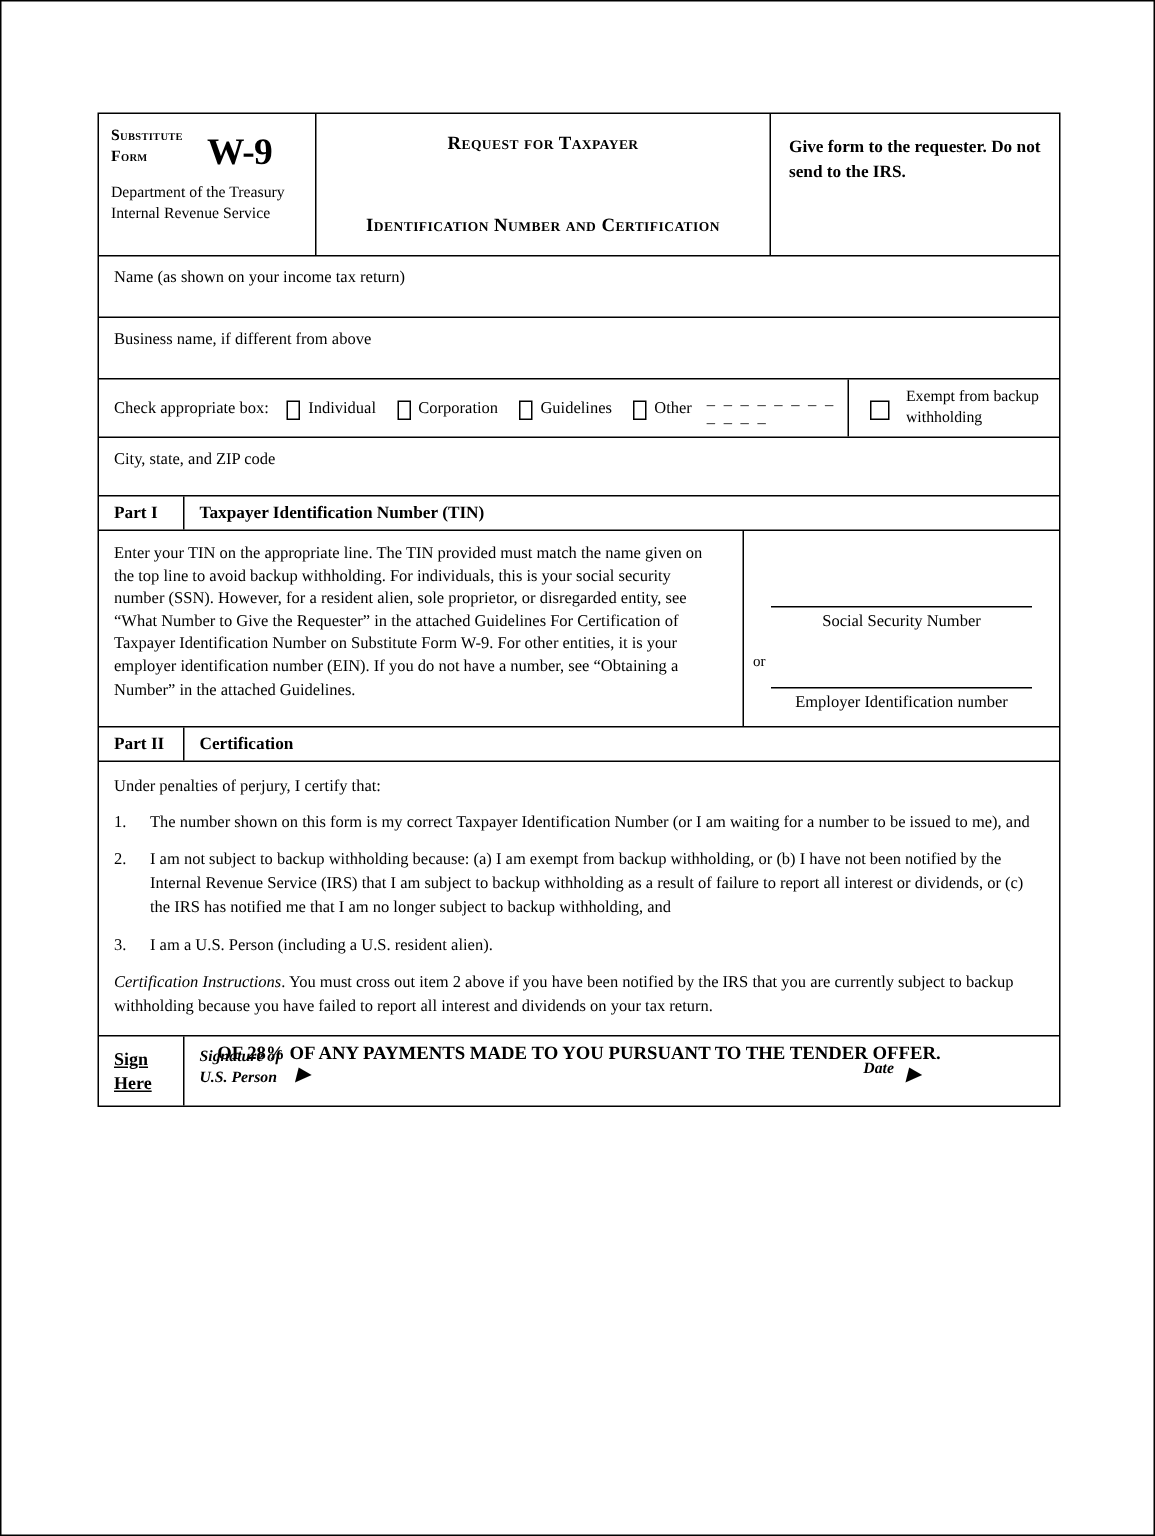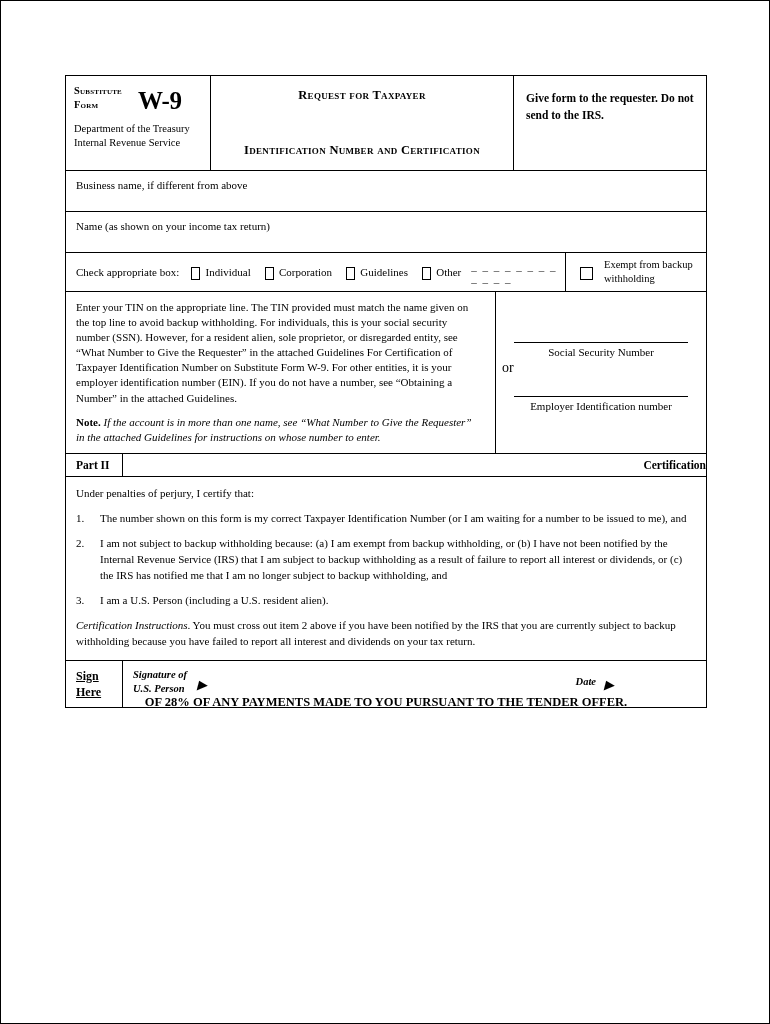--- a/index.html
+++ b/index.html
@@ -38,21 +38,21 @@
 
   
   .hdr-left {
     width: 145px;
     box-sizing: border-box;
     border-right: 1.5px solid #000;
     padding: 8px 6px 6px 8px;
   }
   .hdr-sub {
     display: flex;
-    align-items: center;
+    align-items: flex-end;
   }
   .hdr-sub-words {
     font-size: 10.5px;
     line-height: 1.35;
     letter-spacing: .2px;
     font-variant: small-caps;
     font-weight: bold;
     width: 56px;
   }
   .hdr-w9 {
@@ -192,22 +192,22 @@
     margin: 0 6px;
   }
   .tin-cap {
     text-align: center;
     font-size: 11px;
     padding-top: 3px;
   }
   .or-word {
     position: absolute;
     left: 6px;
-    top: 68px;
-    font-size: 14px;
+    top: 82px;
+    font-size: 10px;
   }
   .tin-sp { height: 14px; }
 
   
   .cert-body {
     padding: 9px 12px 10px 10px;
     font-size: 11px;
     width: 100%;
     box-sizing: border-box;
     line-height: 1.45;
@@ -303,25 +303,25 @@
         </div>
       </div>
       <div class="hdr-mid">
         <div class="hdr-mid-l1">Request for Taxpayer</div>
         <div class="hdr-mid-l2">Identification Number and Certification</div>
       </div>
       <div class="hdr-right">Give form to the requester.  Do not send to the IRS.</div>
     </div>
 
     <div class="row">
+      <div class="lbl-row r-name">Name (as shown on your income tax return)</div>
+    </div>
+
+    <div class="row">
       <div class="lbl-row r-biz">Business name, if different from above</div>
-    </div>
-
-    <div class="row">
-      <div class="lbl-row r-name">Name (as shown on your income tax return)</div>
     </div>
 
     <div class="row">
       <div class="check-left">
         <span class="chk-label">Check appropriate box:</span>
 
         <span class="chkbox"></span>
         <span class="chk-item">Individual</span>
 
         <span class="chkbox"></span>
@@ -336,43 +336,48 @@
       </div>
       <div class="check-right">
         <span class="chkbox"></span>
         <span style="margin-left:6px;">
           <span>Exempt from backup</span><br>
           <span>withholding</span>
         </span>
       </div>
     </div>
 
-
+    <div class="row">
+      <div class="lbl-row r-city">City, state, and ZIP code</div>
+    </div>
+
+    <div class="row">
+      <div class="part-bar" style="width:100%;">
+        <div class="p-lbl">Part I</div>
+        <div class="p-txt">Taxpayer Identification Number (TIN)</div>
+      </div>
+    </div>
 
     <div class="row">
       <div class="tin-left">
         <div>Enter your TIN on the appropriate line.  The TIN provided must match the name given on the top line to avoid backup withholding.  For individuals, this is your social security number (SSN).  However, for a resident alien, sole proprietor, or disregarded entity, see “What Number to Give the Requester” in the attached Guidelines For Certification of Taxpayer Identification Number on Substitute Form W-9.  For other entities, it is your employer identification number (EIN).  If you do not have a number, see “Obtaining a Number” in the attached Guidelines.</div>
-        <div class="tin-note">
-          <b>Note.</b>
-          <span>If the account is in more than one name, see “What Number to Give the Requester” in the attached Guidelines for instructions on whose number to enter.</span>
-        </div>
       </div>
       <div class="tin-right">
         <div class="tin-sp"></div>
         <div class="tin-line"></div>
         <div class="tin-cap">Social Security Number</div>
         <div class="or-word">or</div>
         <div style="height:12px;"></div>
         <div class="tin-line"></div>
         <div class="tin-cap">Employer Identification number</div>
       </div>
     </div>
 
     <div class="row">
-      <div class="part-bar" style="width:100%;justify-content:space-between;">
+      <div class="part-bar" style="width:100%;">
         <div class="p-lbl">Part II</div>
         <div class="p-txt">Certification</div>
       </div>
     </div>
 
     <div class="row">
       <div class="cert-body">
         <div class="cert-intro">Under penalties of perjury, I certify that:</div>
 
         <div class="cert-item">

